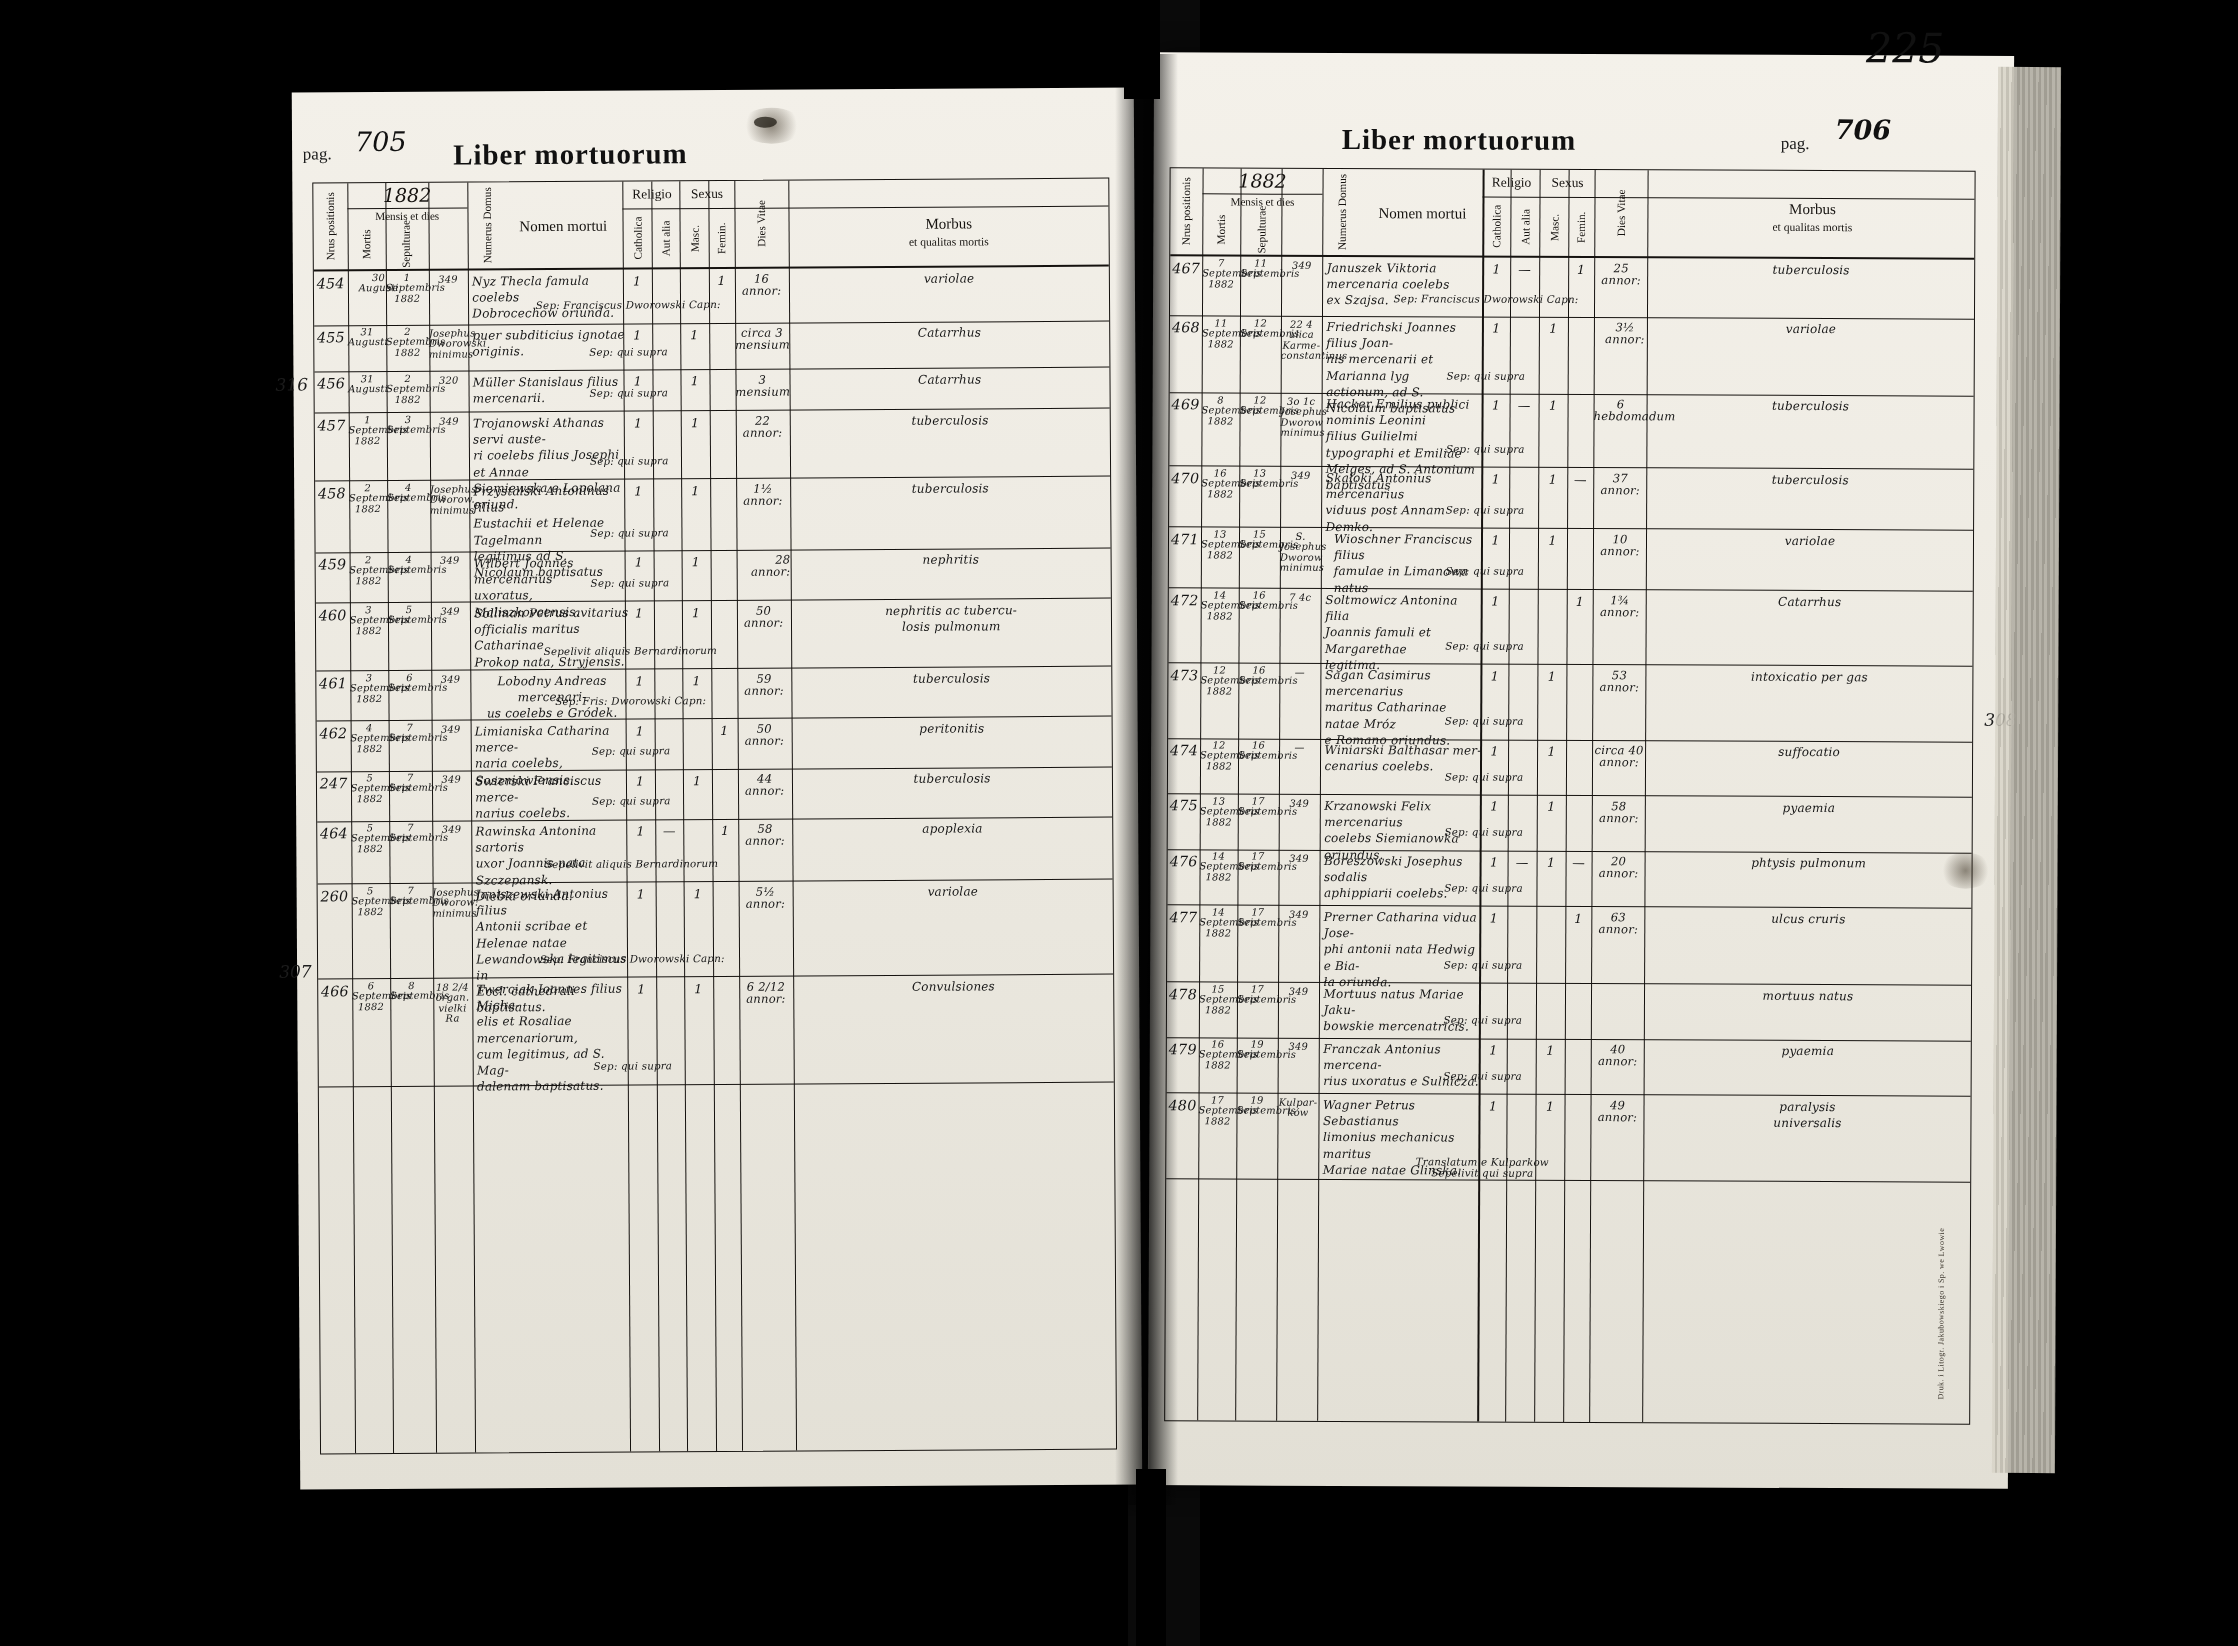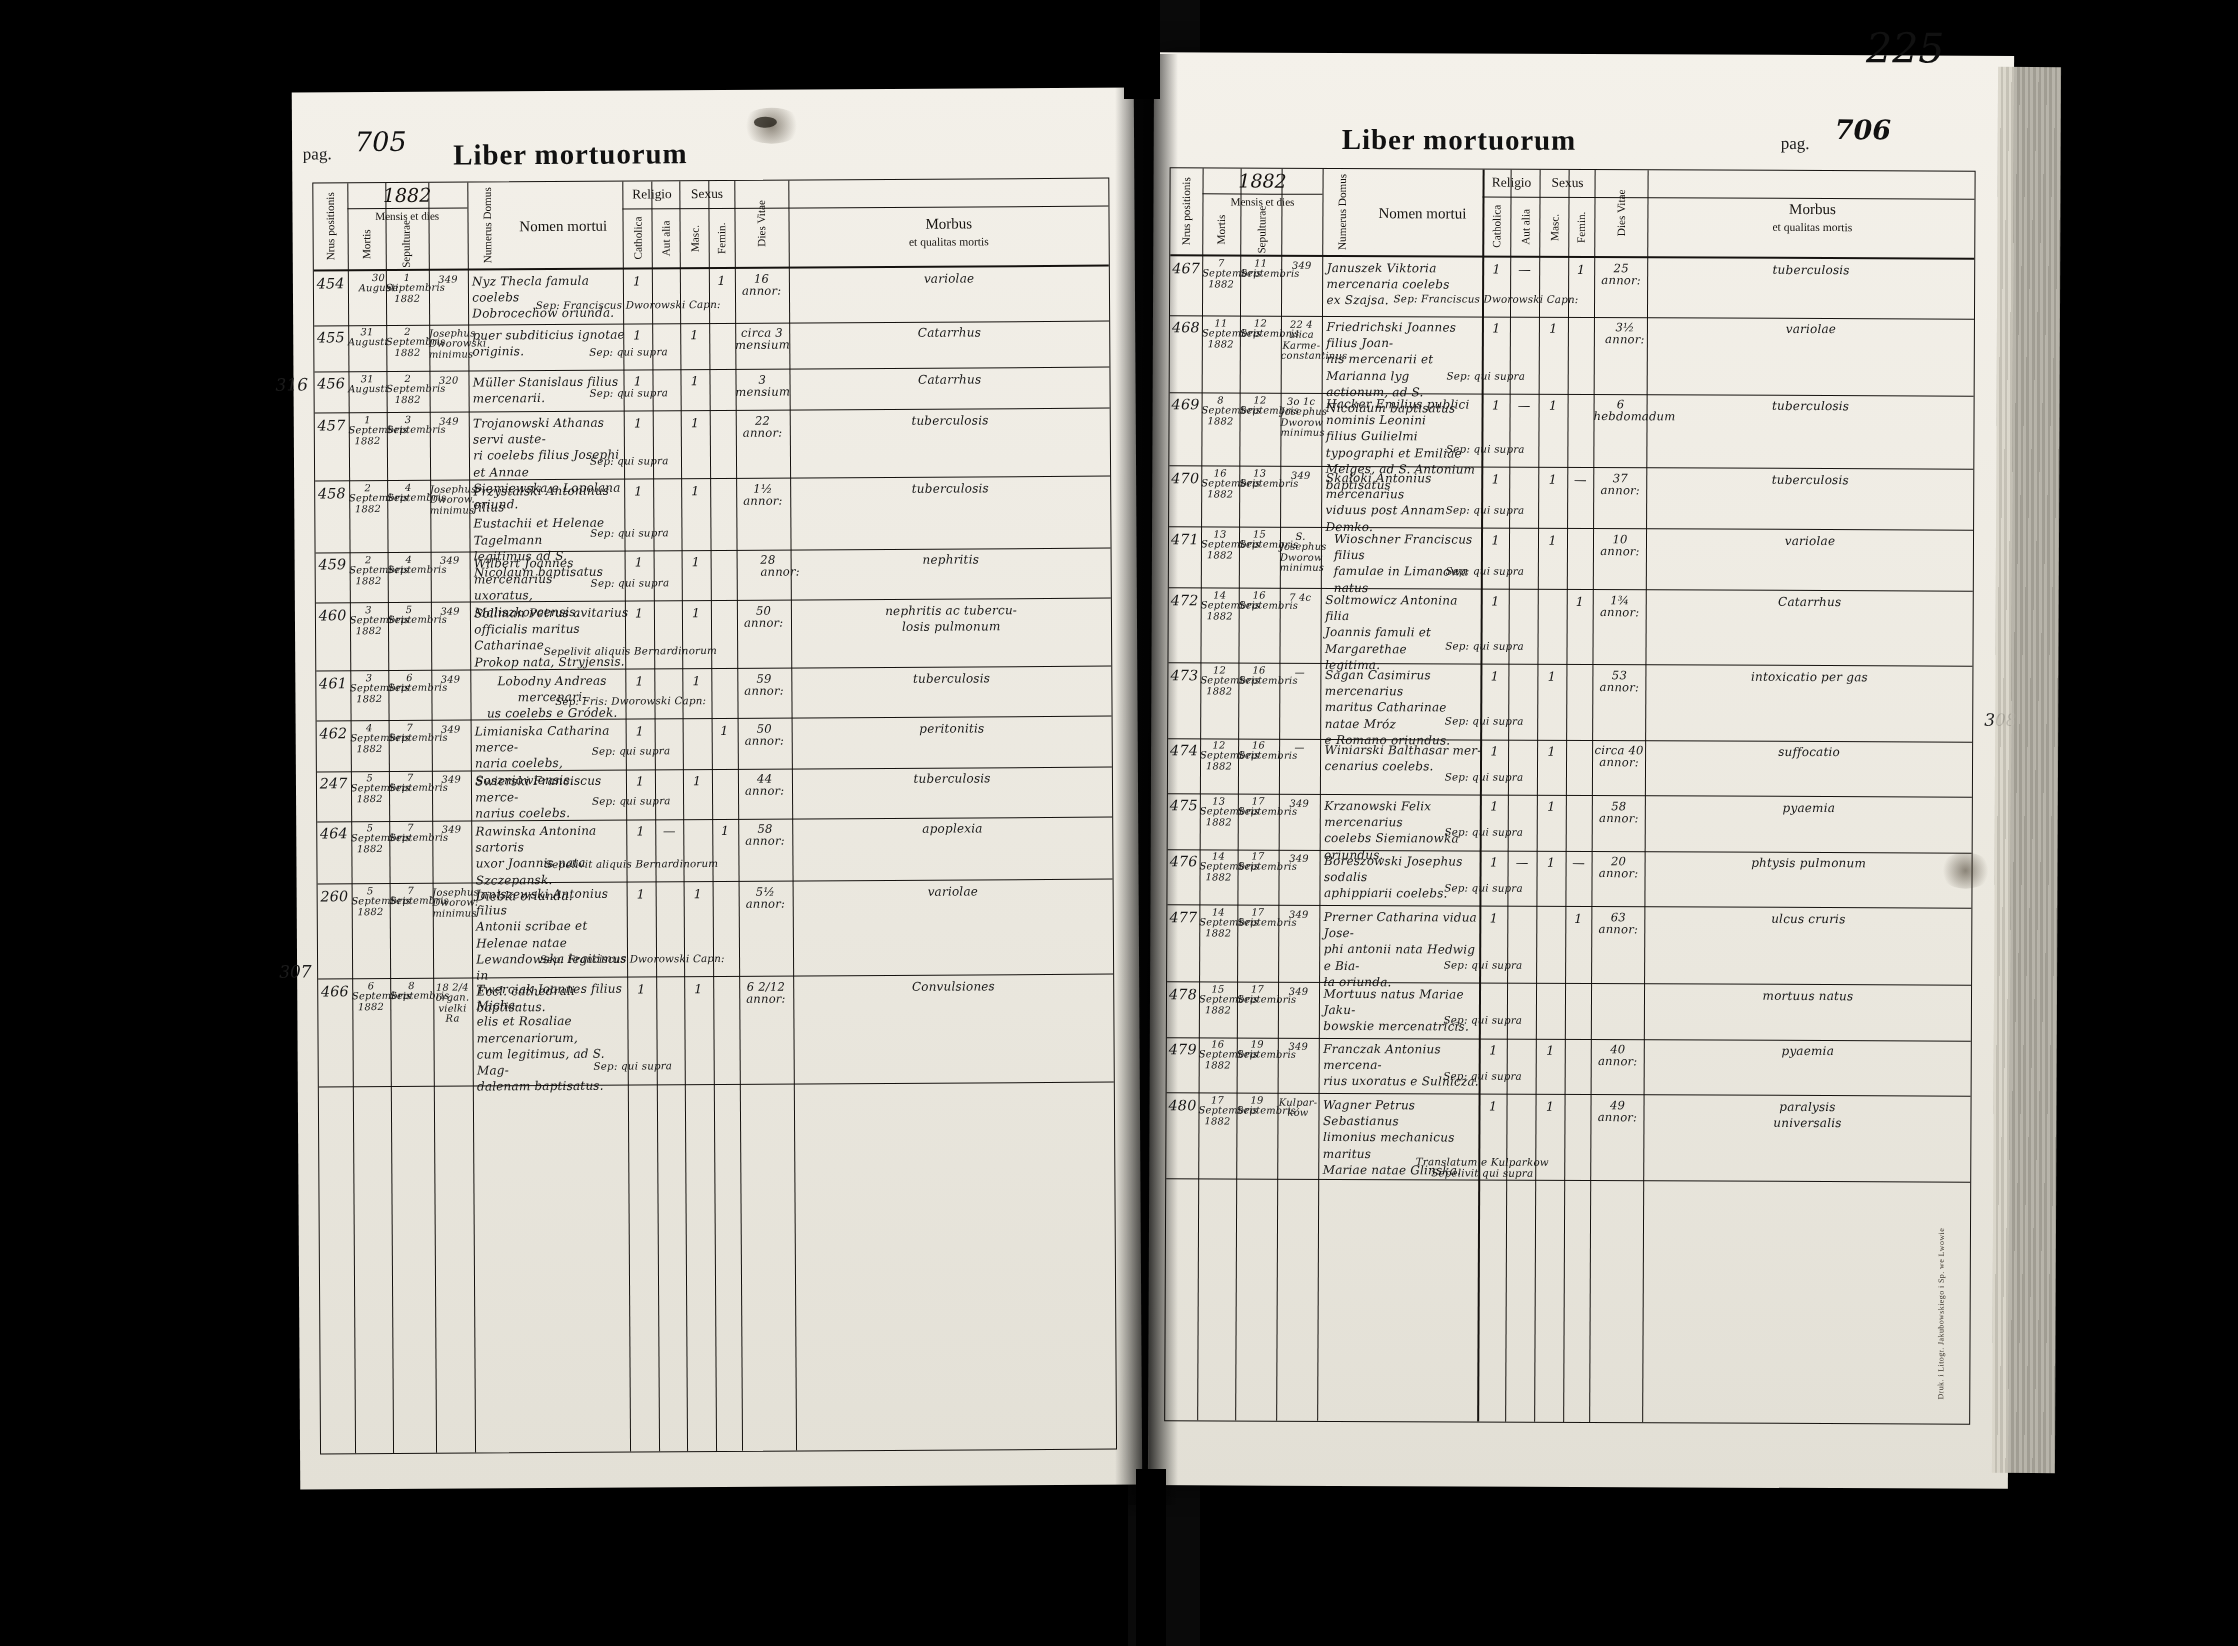--- a/index.html
+++ b/index.html
@@ -240,21 +240,21 @@
 1882</div>
             <div class="cell hand " style="left: 72px; width: 43px; top: 372px; font-size: 9.9px; text-align: center; white-space: pre-line;">4
 Septembris</div>
             <div class="cell hand " style="left: 115px; width: 39px; top: 373px; font-size: 9.9px; text-align: center; white-space: pre-line;">349</div>
             <div class="cell hand " style="left: 154px; width: 155px; top: 373px; font-size: 12px; text-align: left; white-space: pre-line;;padding-left:4.5px;line-height:1.35">Wilbert Joannes mercenarius
 uxoratus, Maliszkovcensis.</div>
             <div class="cell hand " style="left: 309px; width: 29px; top: 374px; font-size: 12.5px; text-align: center; white-space: pre-line;">1</div>
             <div class="cell hand " style="left: 338px; width: 29px; top: 374px; font-size: 12.5px; text-align: center; white-space: pre-line;"></div>
             <div class="cell hand " style="left: 366px; width: 29px; top: 374px; font-size: 12.5px; text-align: center; white-space: pre-line;">1</div>
             <div class="cell hand " style="left: 395px; width: 26px; top: 374px; font-size: 12.5px; text-align: center; white-space: pre-line;"></div>
-            <div class="cell hand " style="left: 421px; width: 54px; top: 373px; font-size: 11.6px; text-align: left; white-space: pre-line; margin-left: 24px;">28
+            <div class="cell hand " style="left: 421px; width: 54px; top: 373px; font-size: 11.6px; text-align: right; white-space: pre-line;">28
 annor:</div>
             <div class="cell hand " style="left: 475px; width: 321px; top: 373px; font-size: 12px; text-align: center; white-space: pre-line;;line-height:1.3">nephritis</div>
             <div class="cell hand " style="left: 154px; width: 321px; top: 396px; font-size: 10.3px; text-align: center; white-space: pre-line;">Sep: qui supra</div>
           </div>
           <div style="position: absolute; left: 0px; top: 0px; right: 0px; height: 0px;">
             <div class="cell hand " style="left: 0px; width: 34px; top: 425px; font-size: 14.3px; text-align: center; white-space: pre-line;">460</div>
             <div class="cell hand " style="left: 34px; width: 38px; top: 422px; font-size: 9.9px; text-align: center; white-space: pre-line;">3
 Septembris
 1882</div>
             <div class="cell hand " style="left: 72px; width: 43px; top: 422px; font-size: 9.9px; text-align: center; white-space: pre-line;">5

